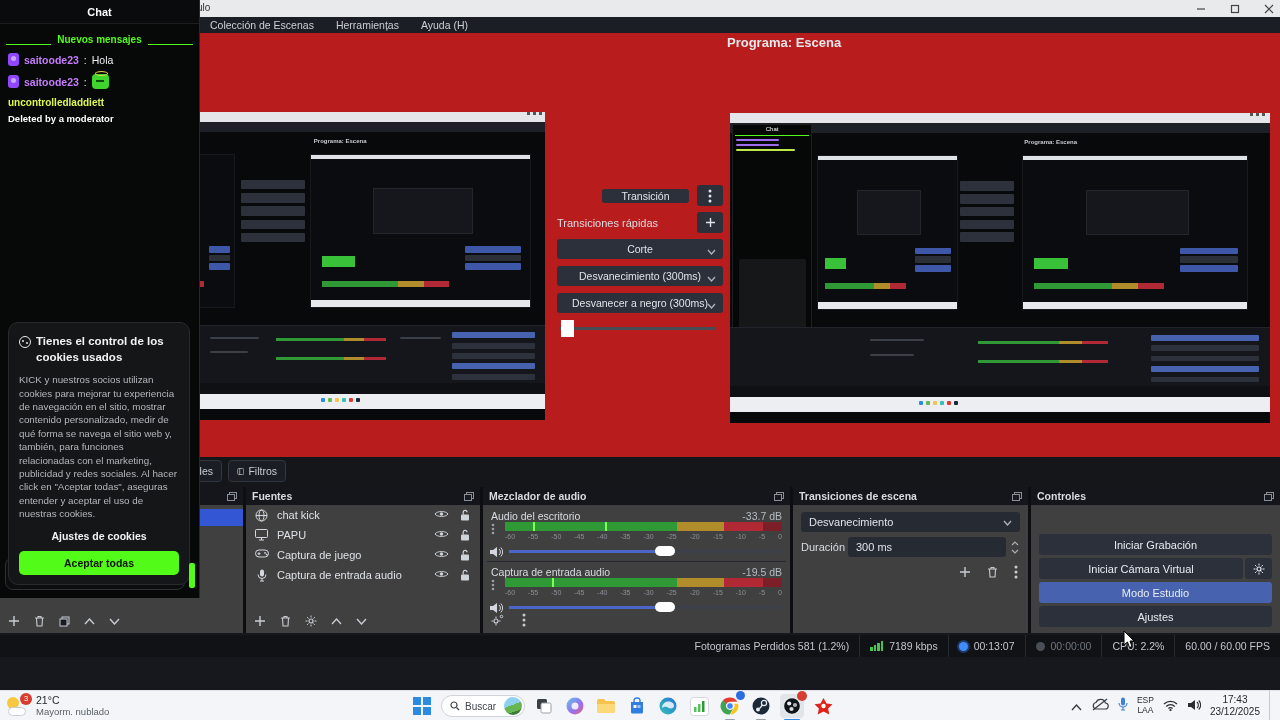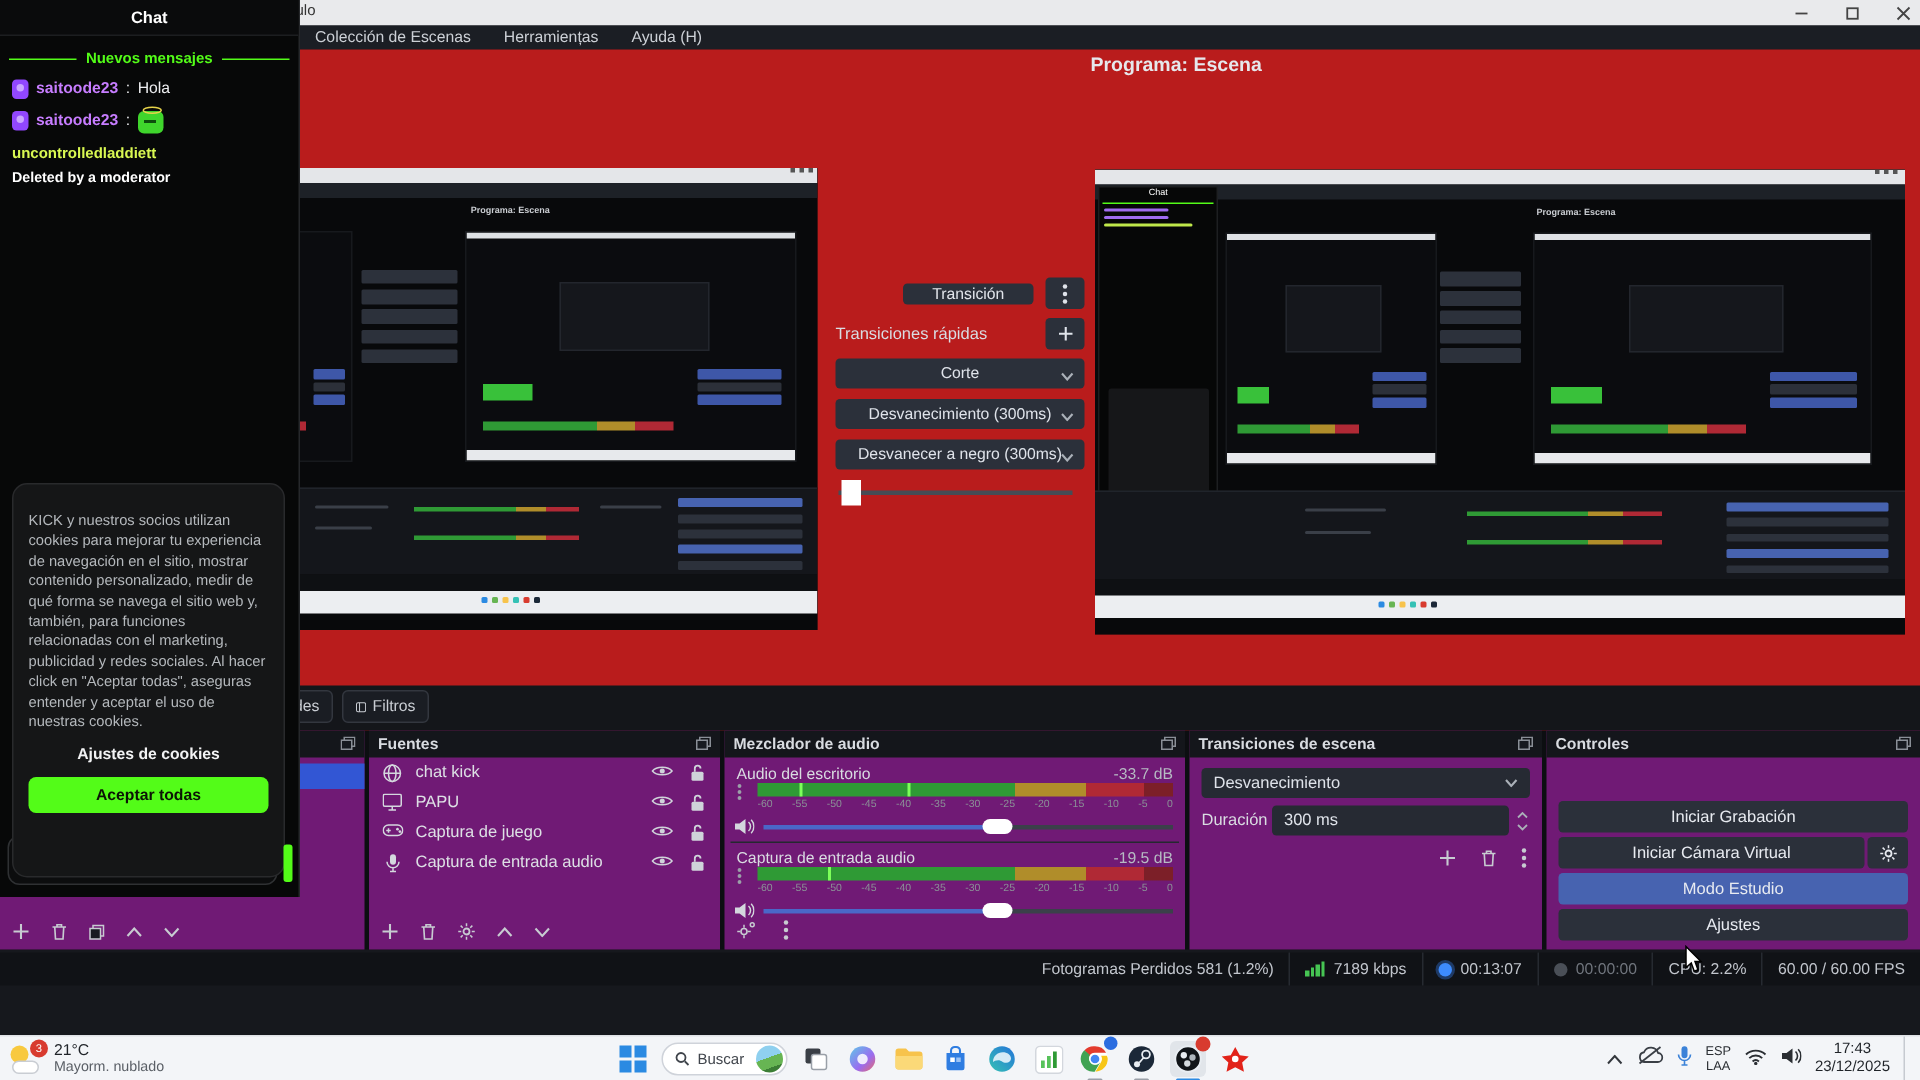--- a/index.html
+++ b/index.html
@@ -36,21 +36,21 @@
   .tbar-handle { position:absolute; left:4px; top:0; width:13px; height:17px; background:#ffffff; }
 
   
   .source-toolbar { position:absolute; top:457px; left:0; right:0; height:30px; background:#14161a; }
   .stb-btn { position:absolute; top:3px; height:22px; border:1px solid #33373f; border-radius:4px; display:flex; align-items:center; justify-content:flex-end; gap:4px; padding:0 8px; color:#c9cdd3; font-size:10.5px; background:#1a1d23; overflow:hidden; }
   .stb-props { left:150px; width:72px; }
   .stb-filters { left:228px; width:58px; justify-content:center; }
 
   
   .docks { position:absolute; top:487px; left:0; right:0; height:146px; background:#0c0e11; }
-  .dock { position:absolute; top:0; height:146px; background:#701a75; }
+  .dock { position:absolute; top:0; height:146px; background:#404040; }
   .d-escenas { left:0; width:243px; }
   .d-fuentes { left:246px; width:234px; }
   .d-mixer { left:483px; width:307px; }
   .d-trans { left:793px; width:235px; }
   .d-controls { left:1031px; width:249px; }
   .dock-h { height:18px; background:#14161b; display:flex; align-items:center; padding:0 6px; }
   .dock-title { flex:1; font-size:10.5px; font-weight:bold; color:#d8dbe0; }
   .scene-selected { position:absolute; left:0; top:22px; width:100%; height:17px; background:#3256d4; }
   .dock-toolbar { position:absolute; left:8px; bottom:6px; display:flex; gap:14px; align-items:center; }
   .tool-ic { color:#c7cbd1; display:flex; align-items:center; }
@@ -94,24 +94,24 @@
   .dot { width:9px; height:9px; border-radius:50%; }
   .dot-stream { background:#3d8bfd; box-shadow:0 0 0 2px #1e3a66; }
   .dot-rec { background:#4a4f57; }
   .sig { display:flex; align-items:flex-end; gap:1px; }
   .sig span { width:2.5px; background:#46c553; display:block; }
 
   
   .chat { position:absolute; left:0; top:0; width:200px; height:598px; background:#070808; border-right:1px solid #26282b; z-index:40; }
   .chat-titlebar { height:24px; display:flex; align-items:center; justify-content:center; background:#0a0b0c; border-bottom:1px solid #1c1e20; }
   .chat-title { font-size:11px; font-weight:bold; color:#fff; }
-  .chat-divider { margin:10px 6px 4px; display:flex; align-items:center; gap:6px; }
+  .chat-divider { margin:10px 6px 4px; display:flex; align-items:flex-end; gap:6px; }
   .chat-divider .line { flex:1; height:1px; background:#53fc18; }
   .chat-divider .txt { font-size:10px; font-weight:bold; color:#53fc18; }
-  .msg { display:flex; gap:5px; padding:4px 8px; font-size:10.5px; color:#ecedef; flex-wrap:wrap; }
+  .msg { display:flex; align-items:center; gap:5px; padding:4px 8px; font-size:10.5px; color:#ecedef; flex-wrap:wrap; }
   .uname-purple { color:#c77dff; font-weight:bold; }
   .uname-lime { color:#d9f852; font-weight:bold; font-size:10px; }
   .badge-ic { width:11px; height:13px; border-radius:3px; background:#9147ff; position:relative; }
   .badge-ic:after { content:""; position:absolute; left:3px; top:3px; width:5px; height:5px; border-radius:50%; background:#c9a6ff; }
   .emote { width:17px; height:15px; background:#3fd52c; border-radius:4px; position:relative; }
   .emote:before { content:""; position:absolute; left:3px; top:-3px; width:11px; height:3px; border:1px solid #e7d44a; border-radius:50%; }
   .emote:after { content:""; position:absolute; left:4px; top:6px; width:8px; height:2px; background:#0d4d0d; }
   .deleted-txt { font-size:9.5px; color:#fff; font-weight:bold; }
   .chat-input { position:absolute; left:5px; bottom:8px; width:180px; height:33px; background:#0c0d0e; border:1px solid #2f3133; border-radius:8px; }
   .chat-green-sliver { position:absolute; right:4px; bottom:10px; width:6px; height:25px; background:#53fc18; border-radius:2px; z-index:46; }
@@ -825,20 +825,24 @@
     </div>
     <div class="msg">
       <span class="uname-lime">uncontrolledladdiett</span>
       <span class="deleted-txt">Deleted by a moderator</span>
     </div>
 
     <div class="chat-input"></div>
     <div class="chat-green-sliver"></div>
 
     <div class="cookie-card">
+      <div class="cookie-head">
+        <span class="cookie-ic"></span>
+        <span class="cookie-title">Tienes el control de los cookies usados</span>
+      </div>
       <div class="cookie-body">KICK y nuestros socios utilizan cookies para mejorar tu experiencia de navegación en el sitio, mostrar contenido personalizado, medir de qué forma se navega el sitio web y, también, para funciones relacionadas con el marketing, publicidad y redes sociales. Al hacer click en "Aceptar todas", aseguras entender y aceptar el uso de nuestras cookies.</div>
       <div class="cookie-settings">Ajustes de cookies</div>
       <div class="cookie-accept">Aceptar todas</div>
     </div>
   </div>
 
   <div class="taskbar">
     <div class="weather">
       <span class="weather-ic">
         <i class="w-sun"></i>

